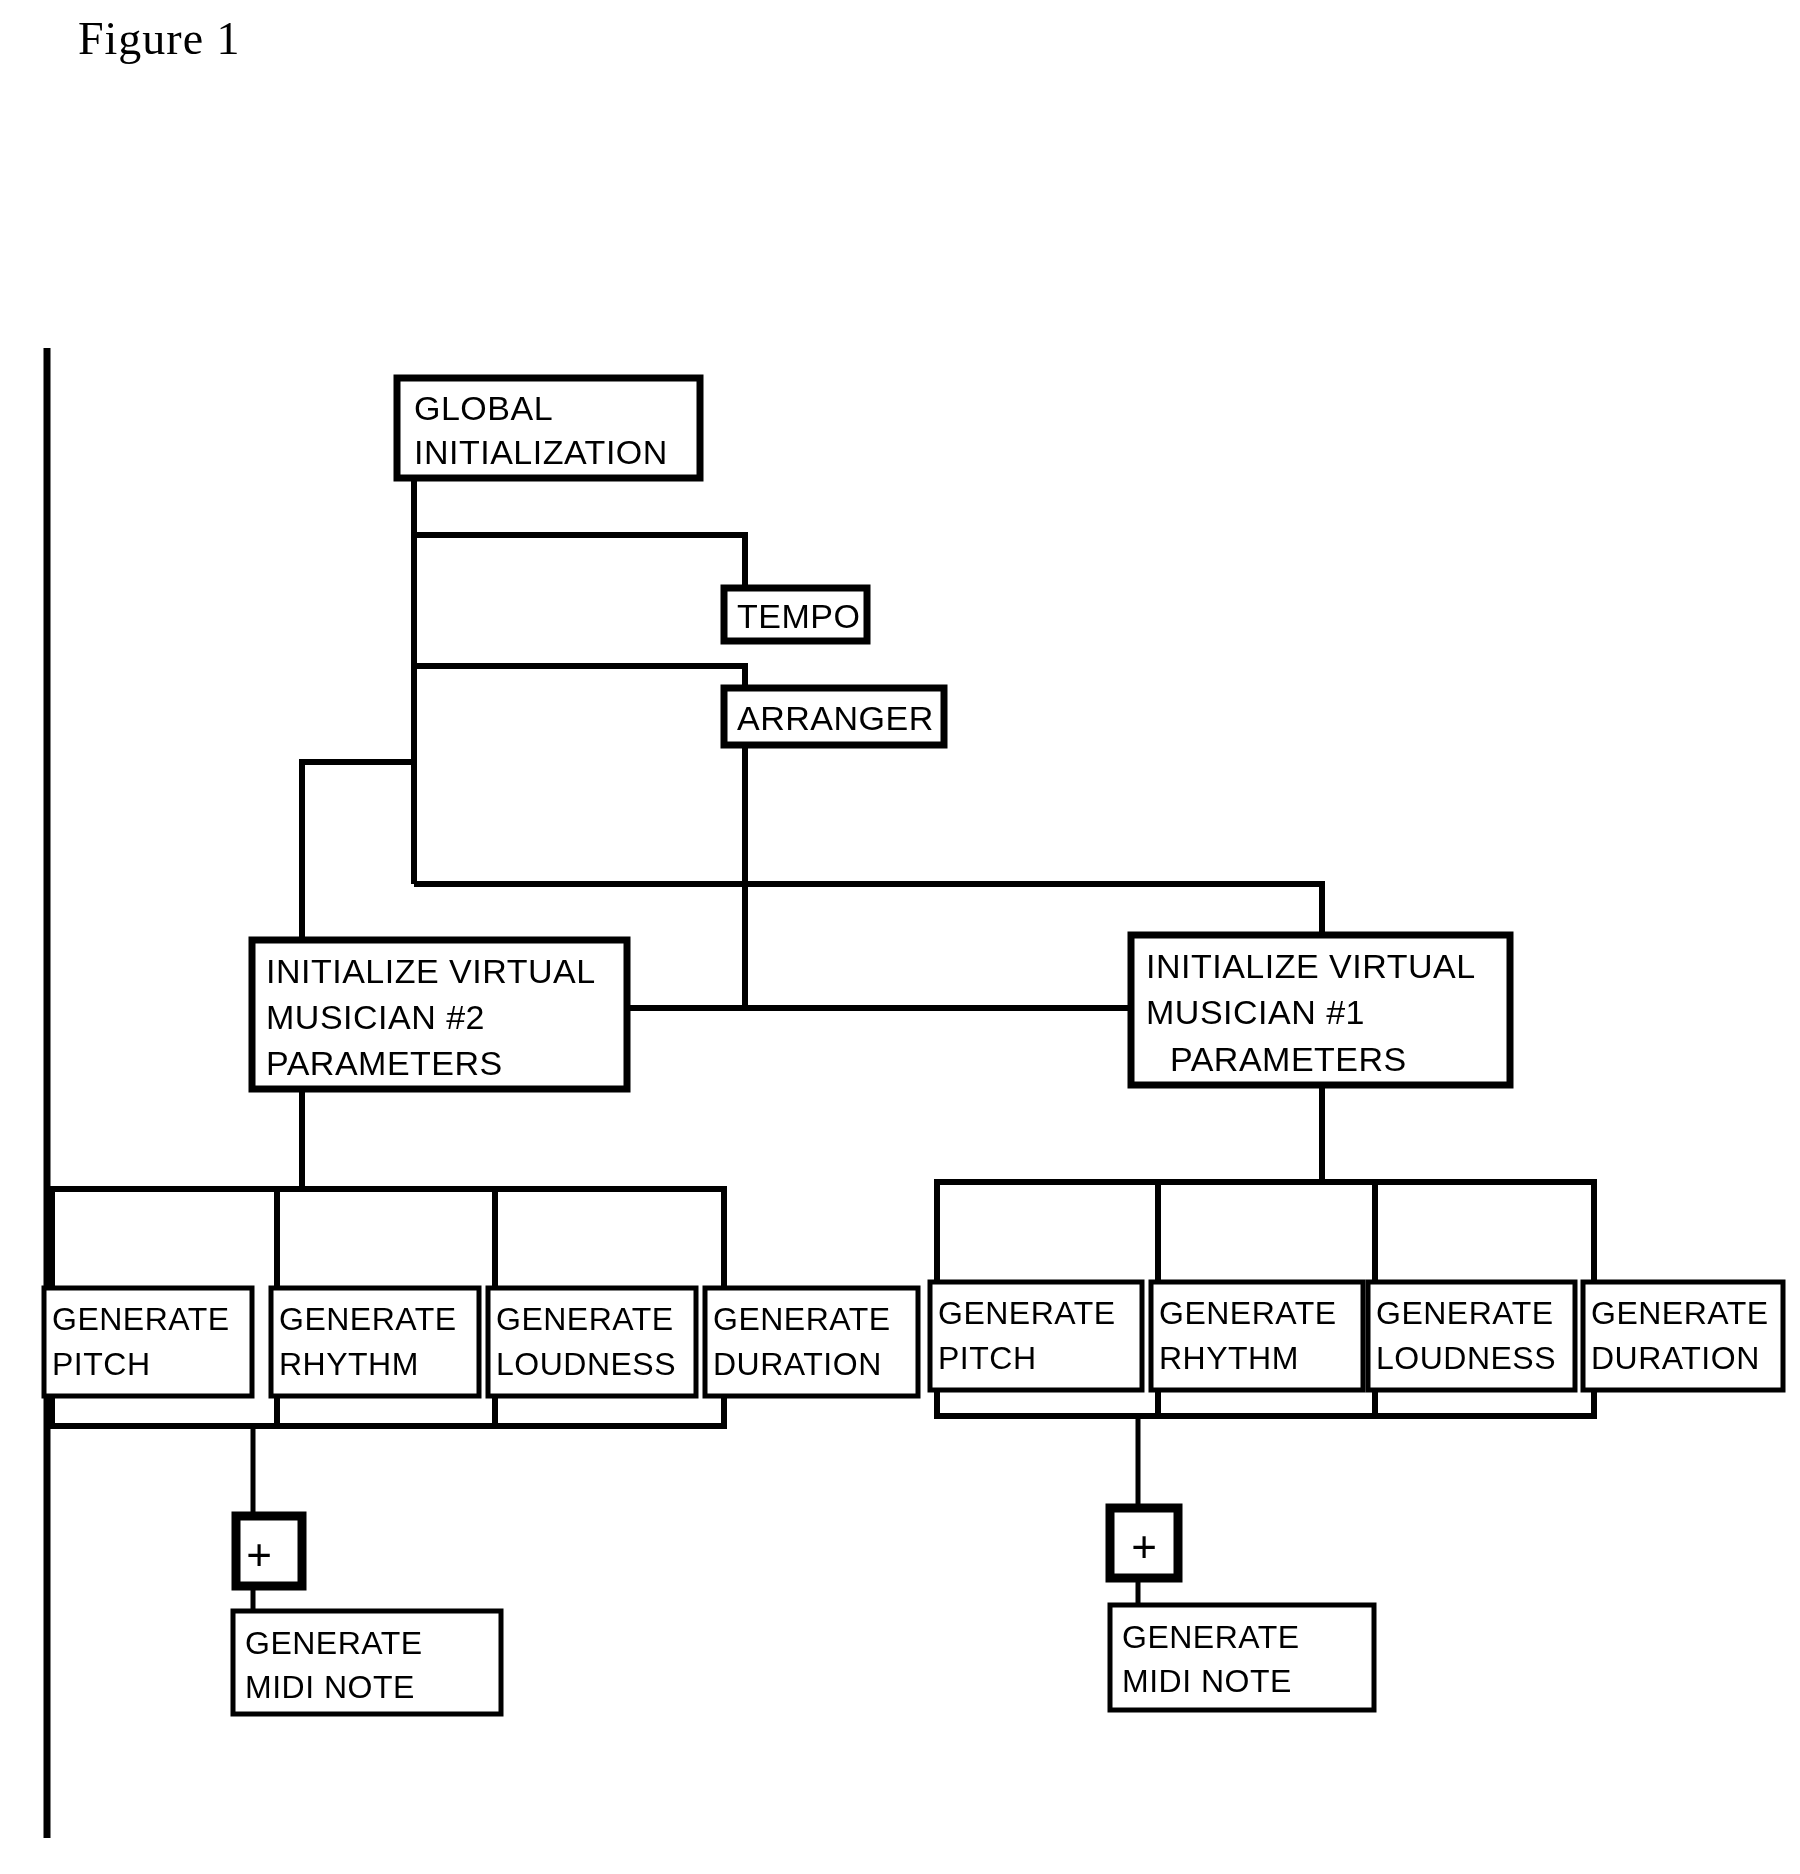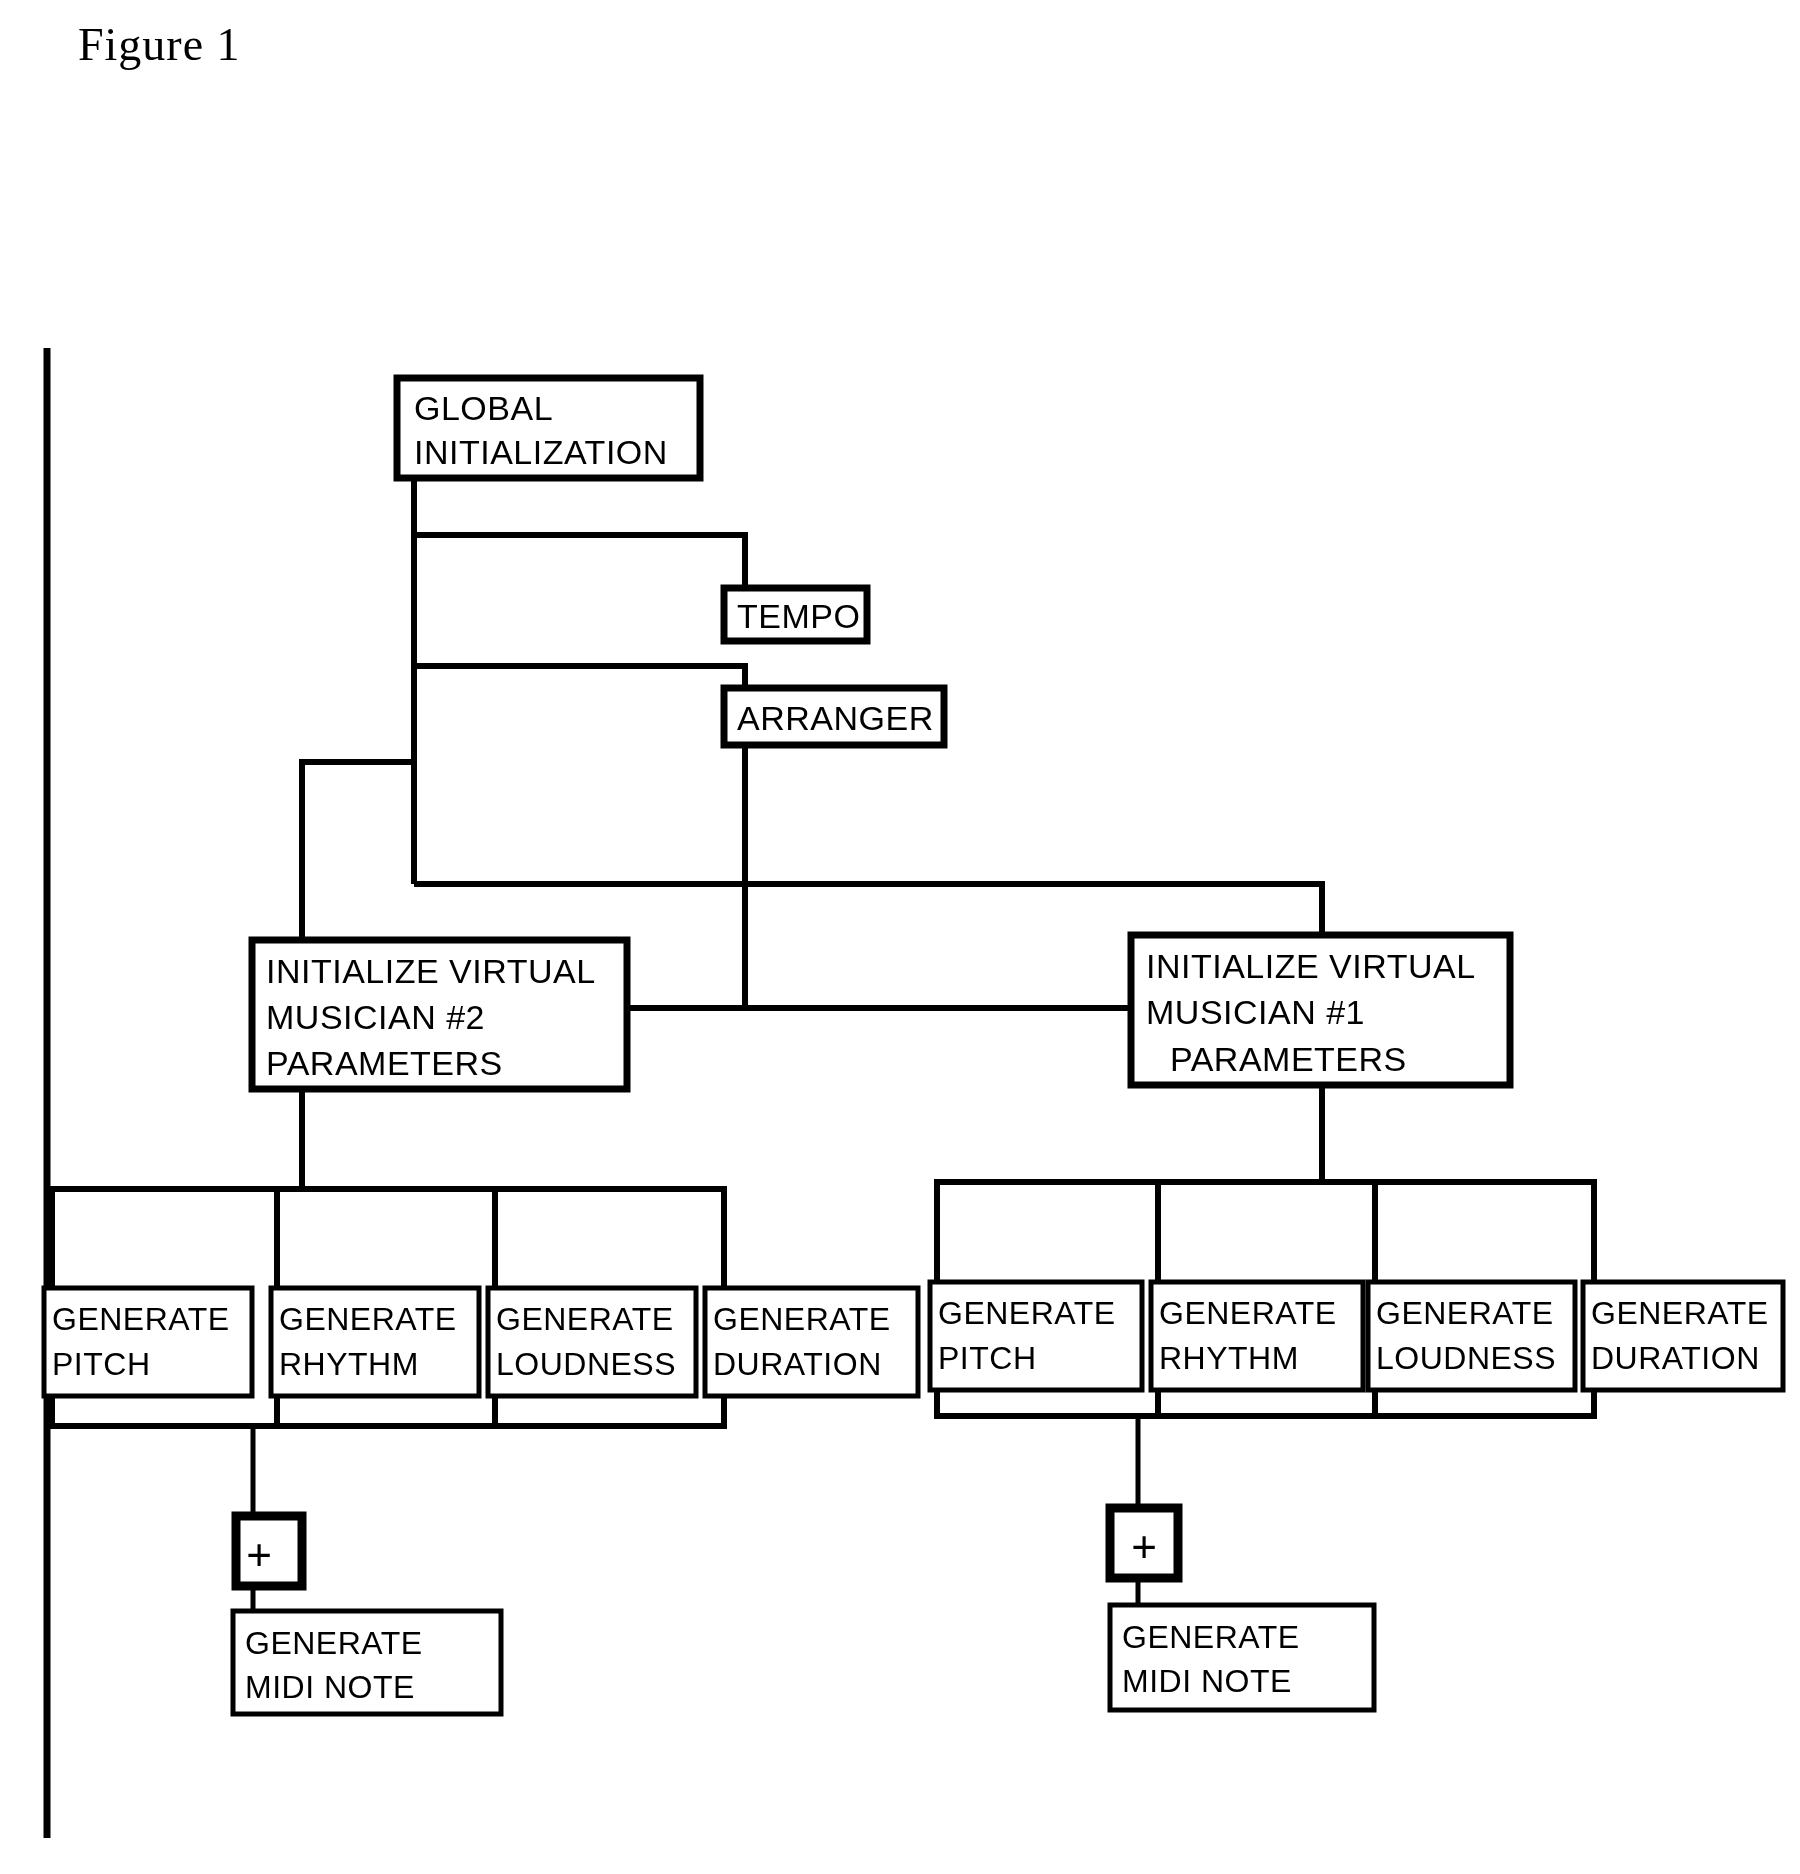--- a/index.html
+++ b/index.html
@@ -10,21 +10,21 @@
   body {
     width: 1800px;
     height: 1874px;
     position: relative;
     font-family: "Liberation Sans", sans-serif;
     overflow: hidden;
   }
   #figure-title {
     position: absolute;
     left: 78px;
-    top: 18px;
+    top: 12px;
     font-family: "Liberation Serif", serif;
     font-size: 46px;
     color: #000000;
     letter-spacing: 1px;
     white-space: nowrap;
   }
   #diagram-svg {
     position: absolute;
     left: 0;
     top: 0;

